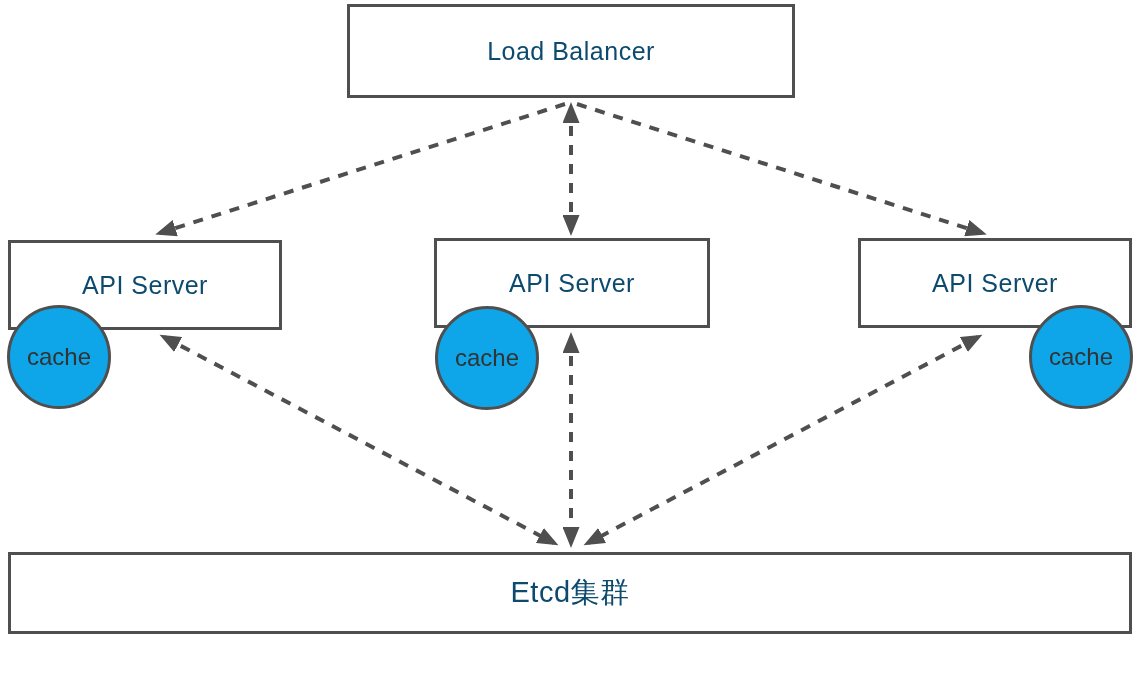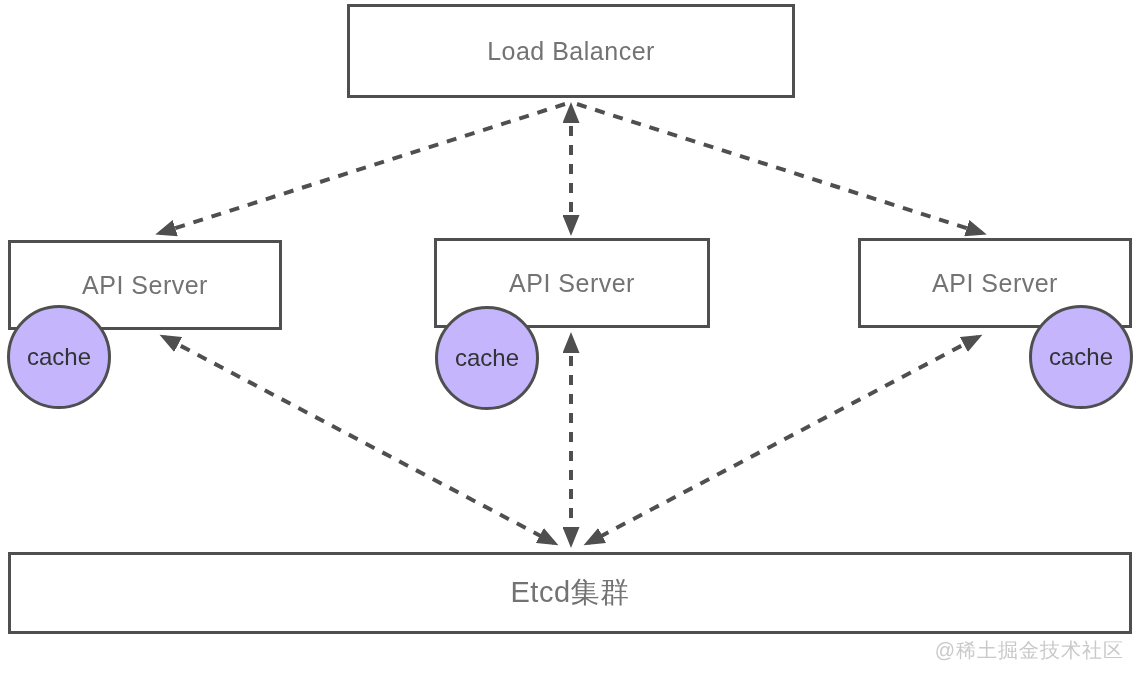--- a/index.html
+++ b/index.html
@@ -12,21 +12,21 @@
     font-family: "Liberation Sans", "DejaVu Sans", sans-serif;
     overflow: hidden;
   }
   .node {
     position: absolute;
     background: #ffffff;
     border: 3px solid #4f4f4f;
     display: flex;
     align-items: center;
     justify-content: center;
-    color: #737373;
+    color: #0c4a6e;
     z-index: 1;
   }
   .node .label {
     font-size: 25px;
     letter-spacing: 0.5px;
     white-space: nowrap;
   }
   #lb-box    { left: 347px; top: 4px;   width: 448px; height: 94px; }
   #api1-box  { left: 8px;   top: 240px; width: 274px; height: 90px; }
   #api2-box  { left: 434px; top: 238px; width: 276px; height: 90px; }
@@ -40,21 +40,21 @@
     width: 1142px; height: 674px;
     z-index: 2;
     pointer-events: none;
   }
 
   .cache-circle {
     position: absolute;
     width: 104px; height: 104px;
     border: 3px solid #4f4f4f;
     border-radius: 50%;
-    background: #c4b5fd;
+    background: #0ea5e9;
     display: flex;
     align-items: center;
     justify-content: center;
     color: #333333;
     z-index: 3;
   }
   .cache-circle .label { font-size: 24px; }
   #cache1 { left: 7px;    top: 305px; }
   #cache2 { left: 435px;  top: 306px; }
   #cache3 { left: 1029px; top: 305px; }
@@ -115,15 +115,14 @@
   </div>
 
   <div class="cache-circle" id="cache2">
     <span class="label">cache</span>
   </div>
 
   <div class="cache-circle" id="cache3">
     <span class="label">cache</span>
   </div>
 
-  <div class="watermark">@稀土掘金技术社区</div>
 
 </div>
 
 </body></html>

